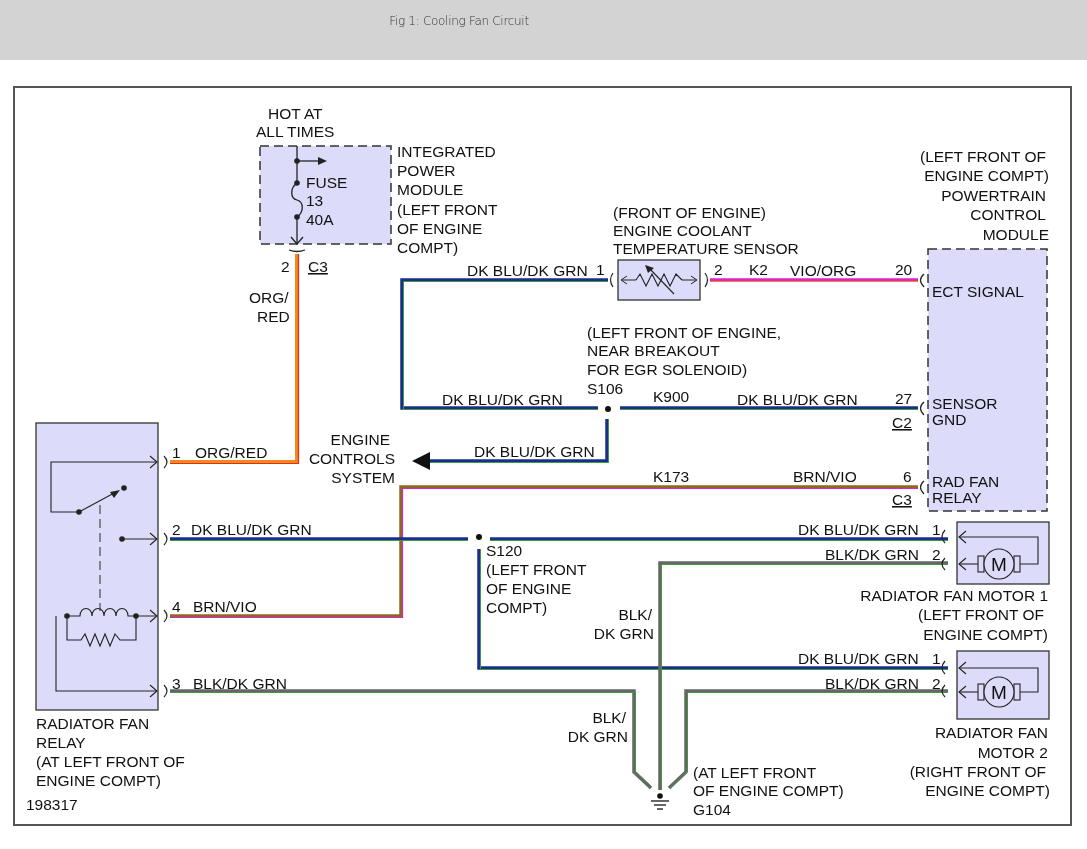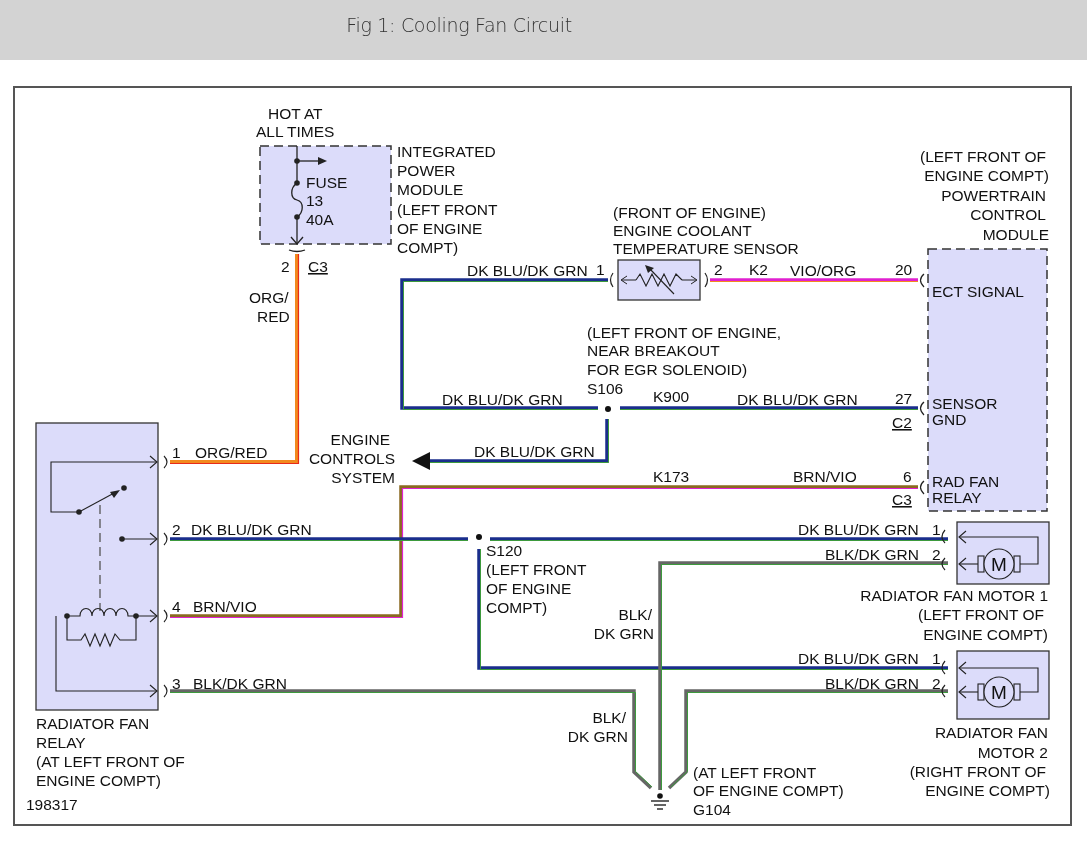--- a/index.html
+++ b/index.html
@@ -1,18 +1,18 @@
 <!DOCTYPE html>
 <html><head>
 <meta charset="utf-8">
 <style>
   html,body{margin:0;padding:0;background:#fff;}
   body{width:1087px;height:849px;position:relative;overflow:hidden;font-family:"Liberation Sans",sans-serif;}
   .titlebar{position:absolute;left:0;top:0;width:1087px;height:60px;background:#d3d3d3;}
-  .title{position:absolute;left:0;top:14px;width:918px;text-align:center;font-size:19px;color:#333;font-family:"DejaVu Sans",sans-serif;font-weight:300;letter-spacing:-0.3px;}
+  .title{position:absolute;left:0;top:14px;width:918px;text-align:center;font-size:12px;color:#333;font-family:"DejaVu Sans",sans-serif;font-weight:300;letter-spacing:-0.3px;}
   .frame{position:absolute;left:13px;top:86px;width:1059px;height:740px;border:2px solid #555;box-sizing:border-box;background:#fff;}
   svg{position:absolute;left:0;top:0;}
   svg text{font-family:"Liberation Sans",sans-serif;font-size:15.5px;fill:#111;}
   .u{text-decoration:underline;}
 </style>
 </head>
 <body>
 
 <div class="titlebar">
   <div class="title">Fig 1: Cooling Fan Circuit</div>

